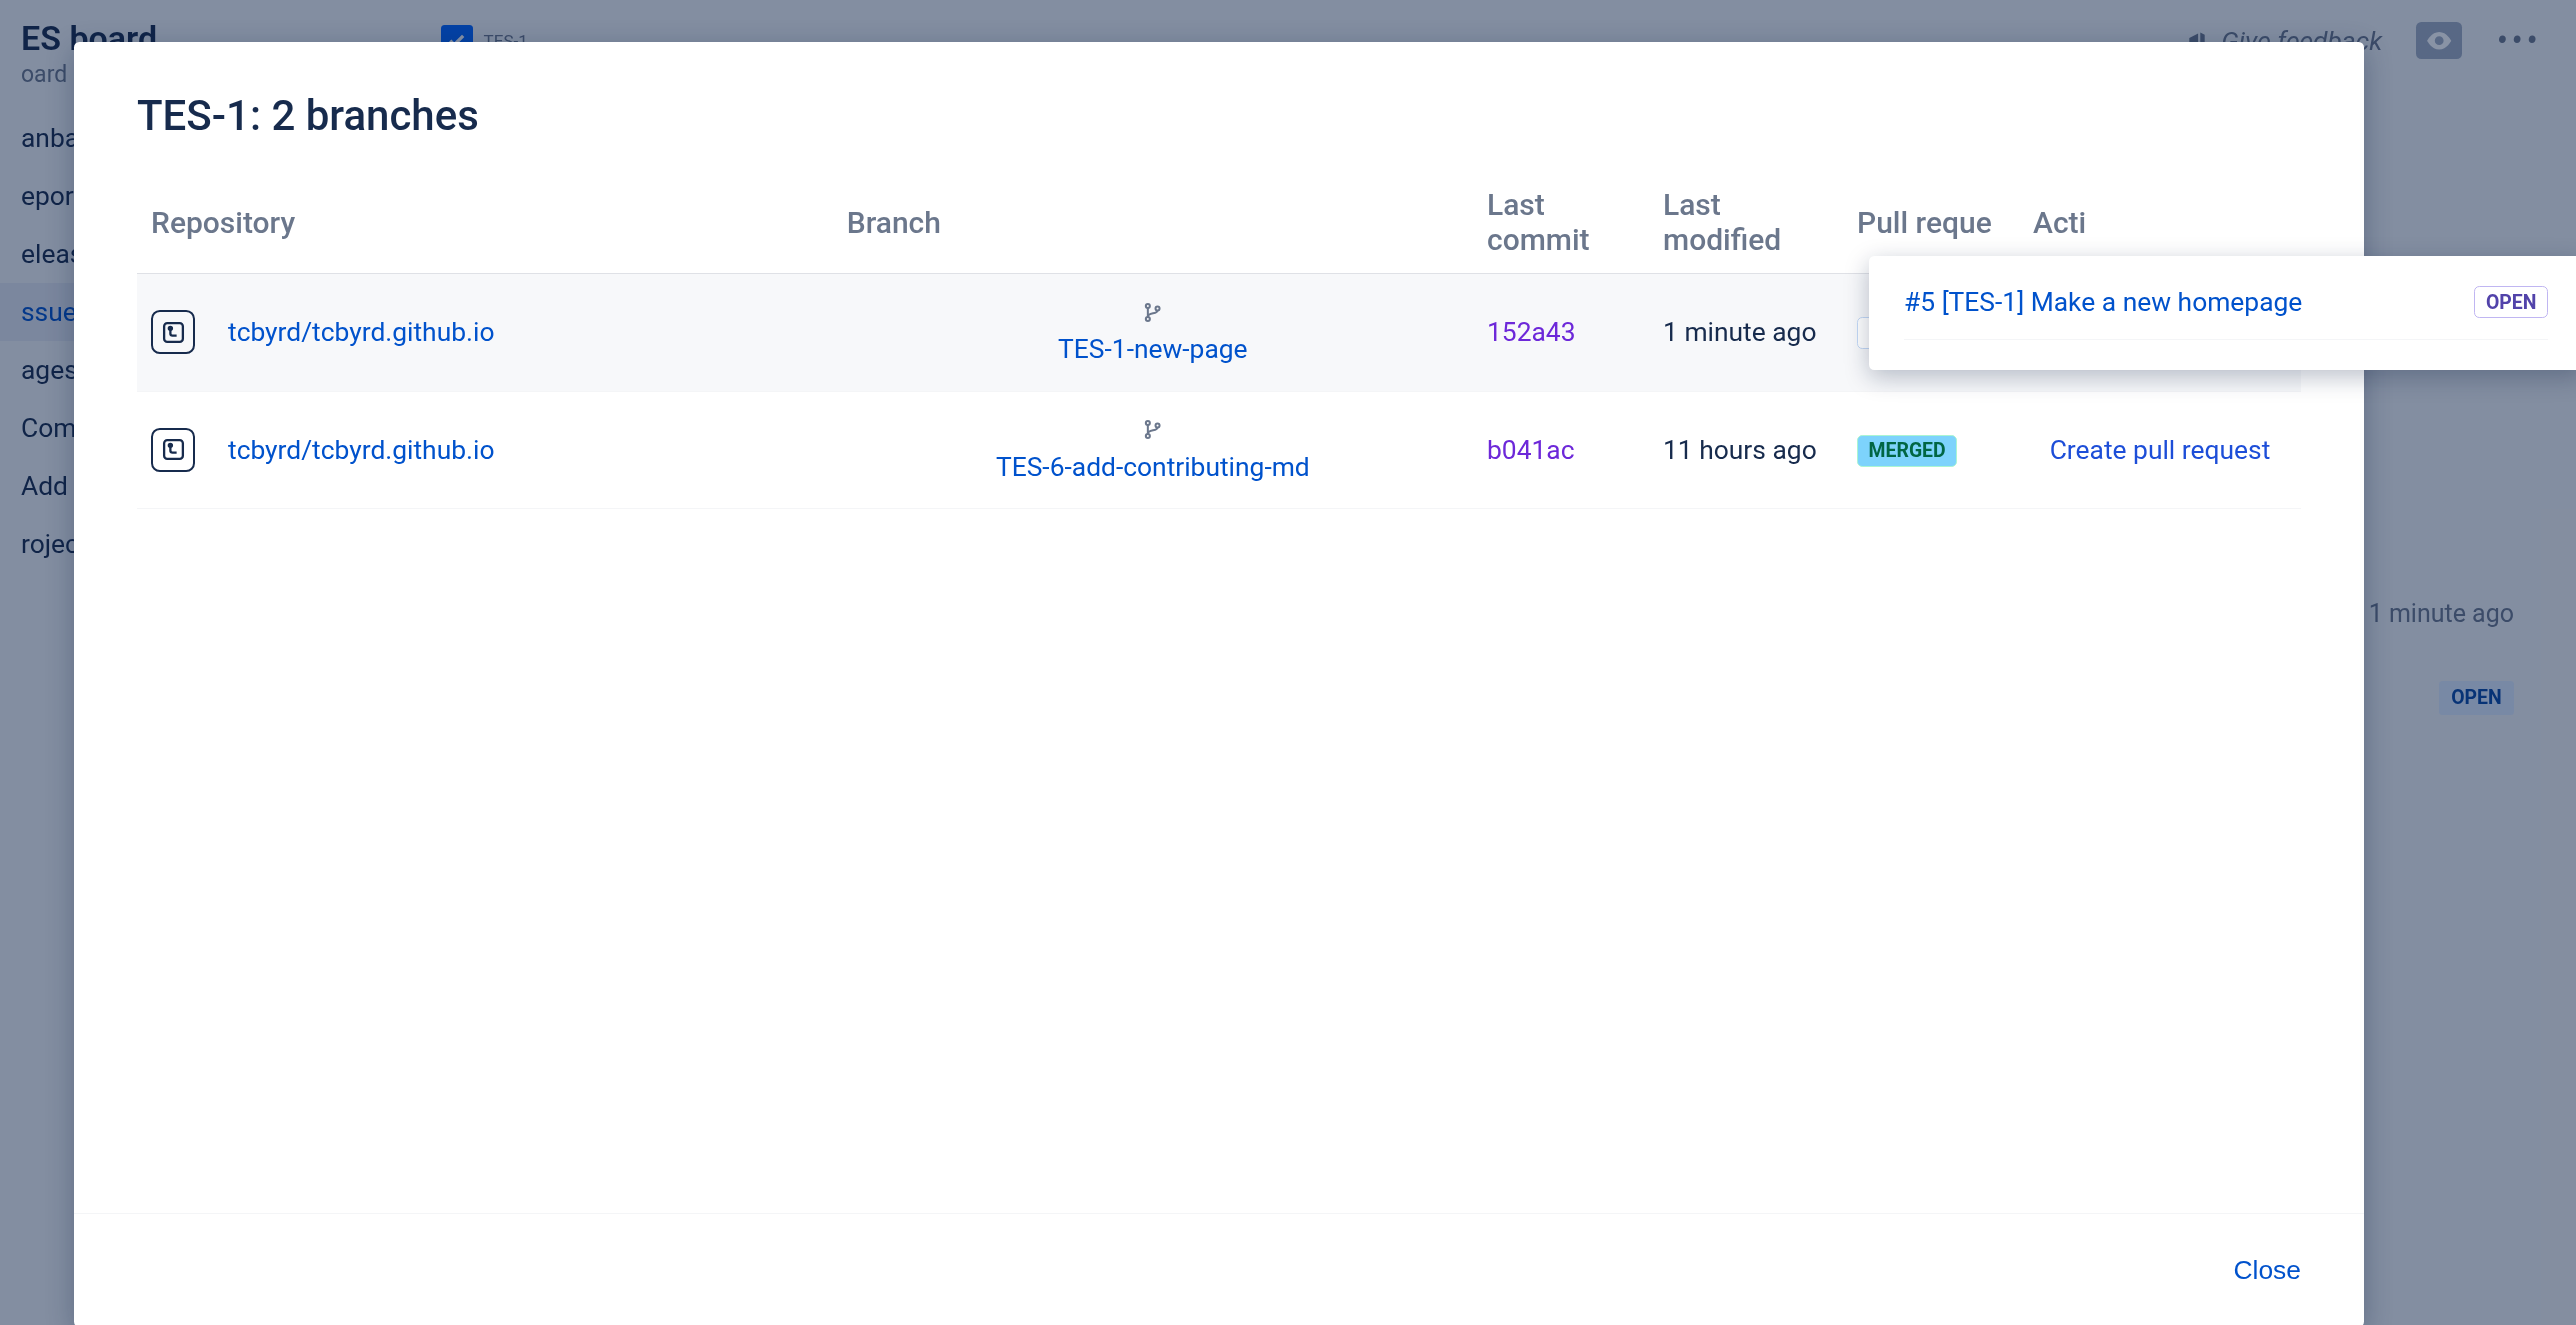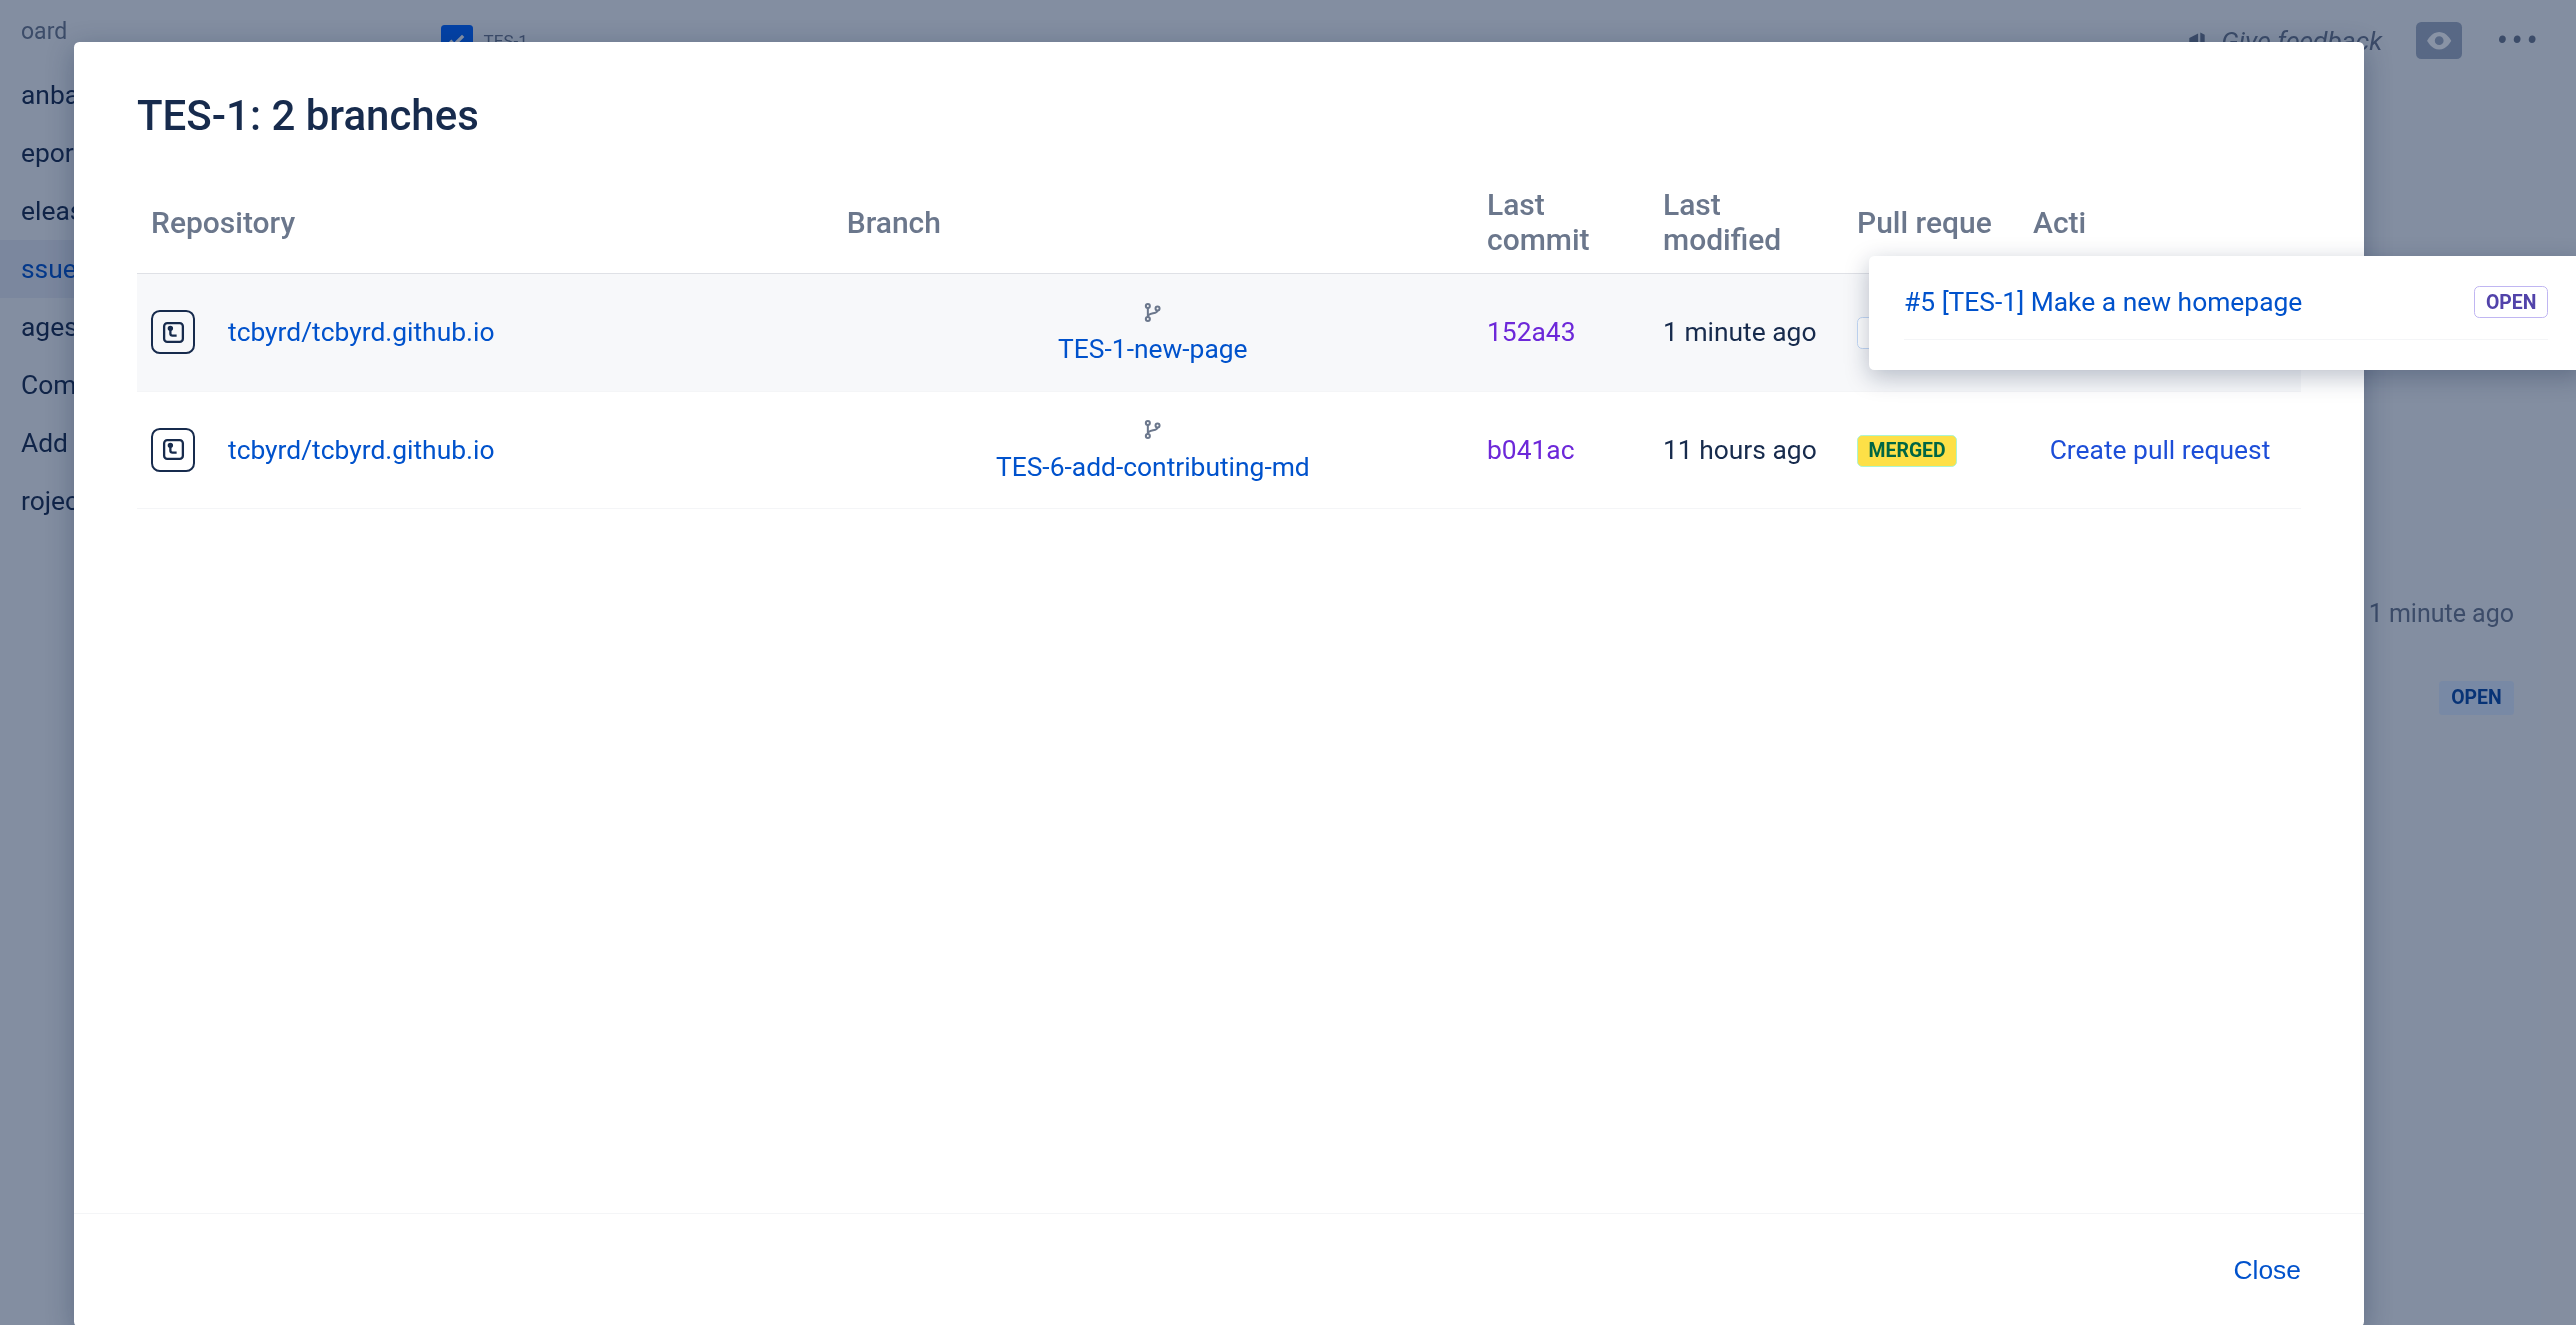--- a/index.html
+++ b/index.html
@@ -176,21 +176,21 @@
 .time-text{color:#172b4d;}
 .lozenge{
   display:inline-block;
   padding:3.5px 10.6px;
   border-radius:5.3px;
   font-size:19.4px;
   font-weight:700;
   border:1.8px solid;
 }
 .lozenge-open{color:#0747a6;border-color:#c3d8f5;background:#fff;}
-.lozenge-merged{color:#006644;border-color:#abf5d1;background:#fde047;}
+.lozenge-merged{color:#006644;border-color:#abf5d1;background:#7dd3fc;}
 .lozenge-purple{color:#5243aa;border-color:#c0b6f2;background:#fff;}
 .action-link{color:#1d4ed8;text-align:left;}
 .th-lastcommit{width:176px;}
 .th-lastmod{width:194px;}
 .th-pull{width:176px;}
 .th-action{width:282px;text-align:center;}
 .td-action{text-align:center;}
 
 .modal-footer{
   border-top:1.8px solid #f4f5f7;
@@ -224,20 +224,21 @@
 .popover-link{color:#0052cc;font-size:26.4px;flex:1;}
 
 
 svg{display:block;}
 </style>
 </head>
 <body>
 
 <div class="bg-page">
   <div class="bg-sidebar">
+    <div class="bg-sidebar-title">ES board</div>
     <div class="bg-sidebar-sub">oard</div>
     <div id="sidebar-items">
         <div class="bg-sidebar-item">anba</div>
         <div class="bg-sidebar-item">eport</div>
         <div class="bg-sidebar-item">eleas</div>
         <div class="bg-sidebar-item active">ssues</div>
         <div class="bg-sidebar-item">ages</div>
         <div class="bg-sidebar-item">Compo</div>
         <div class="bg-sidebar-item">Add ite</div>
         <div class="bg-sidebar-item">roject</div>

